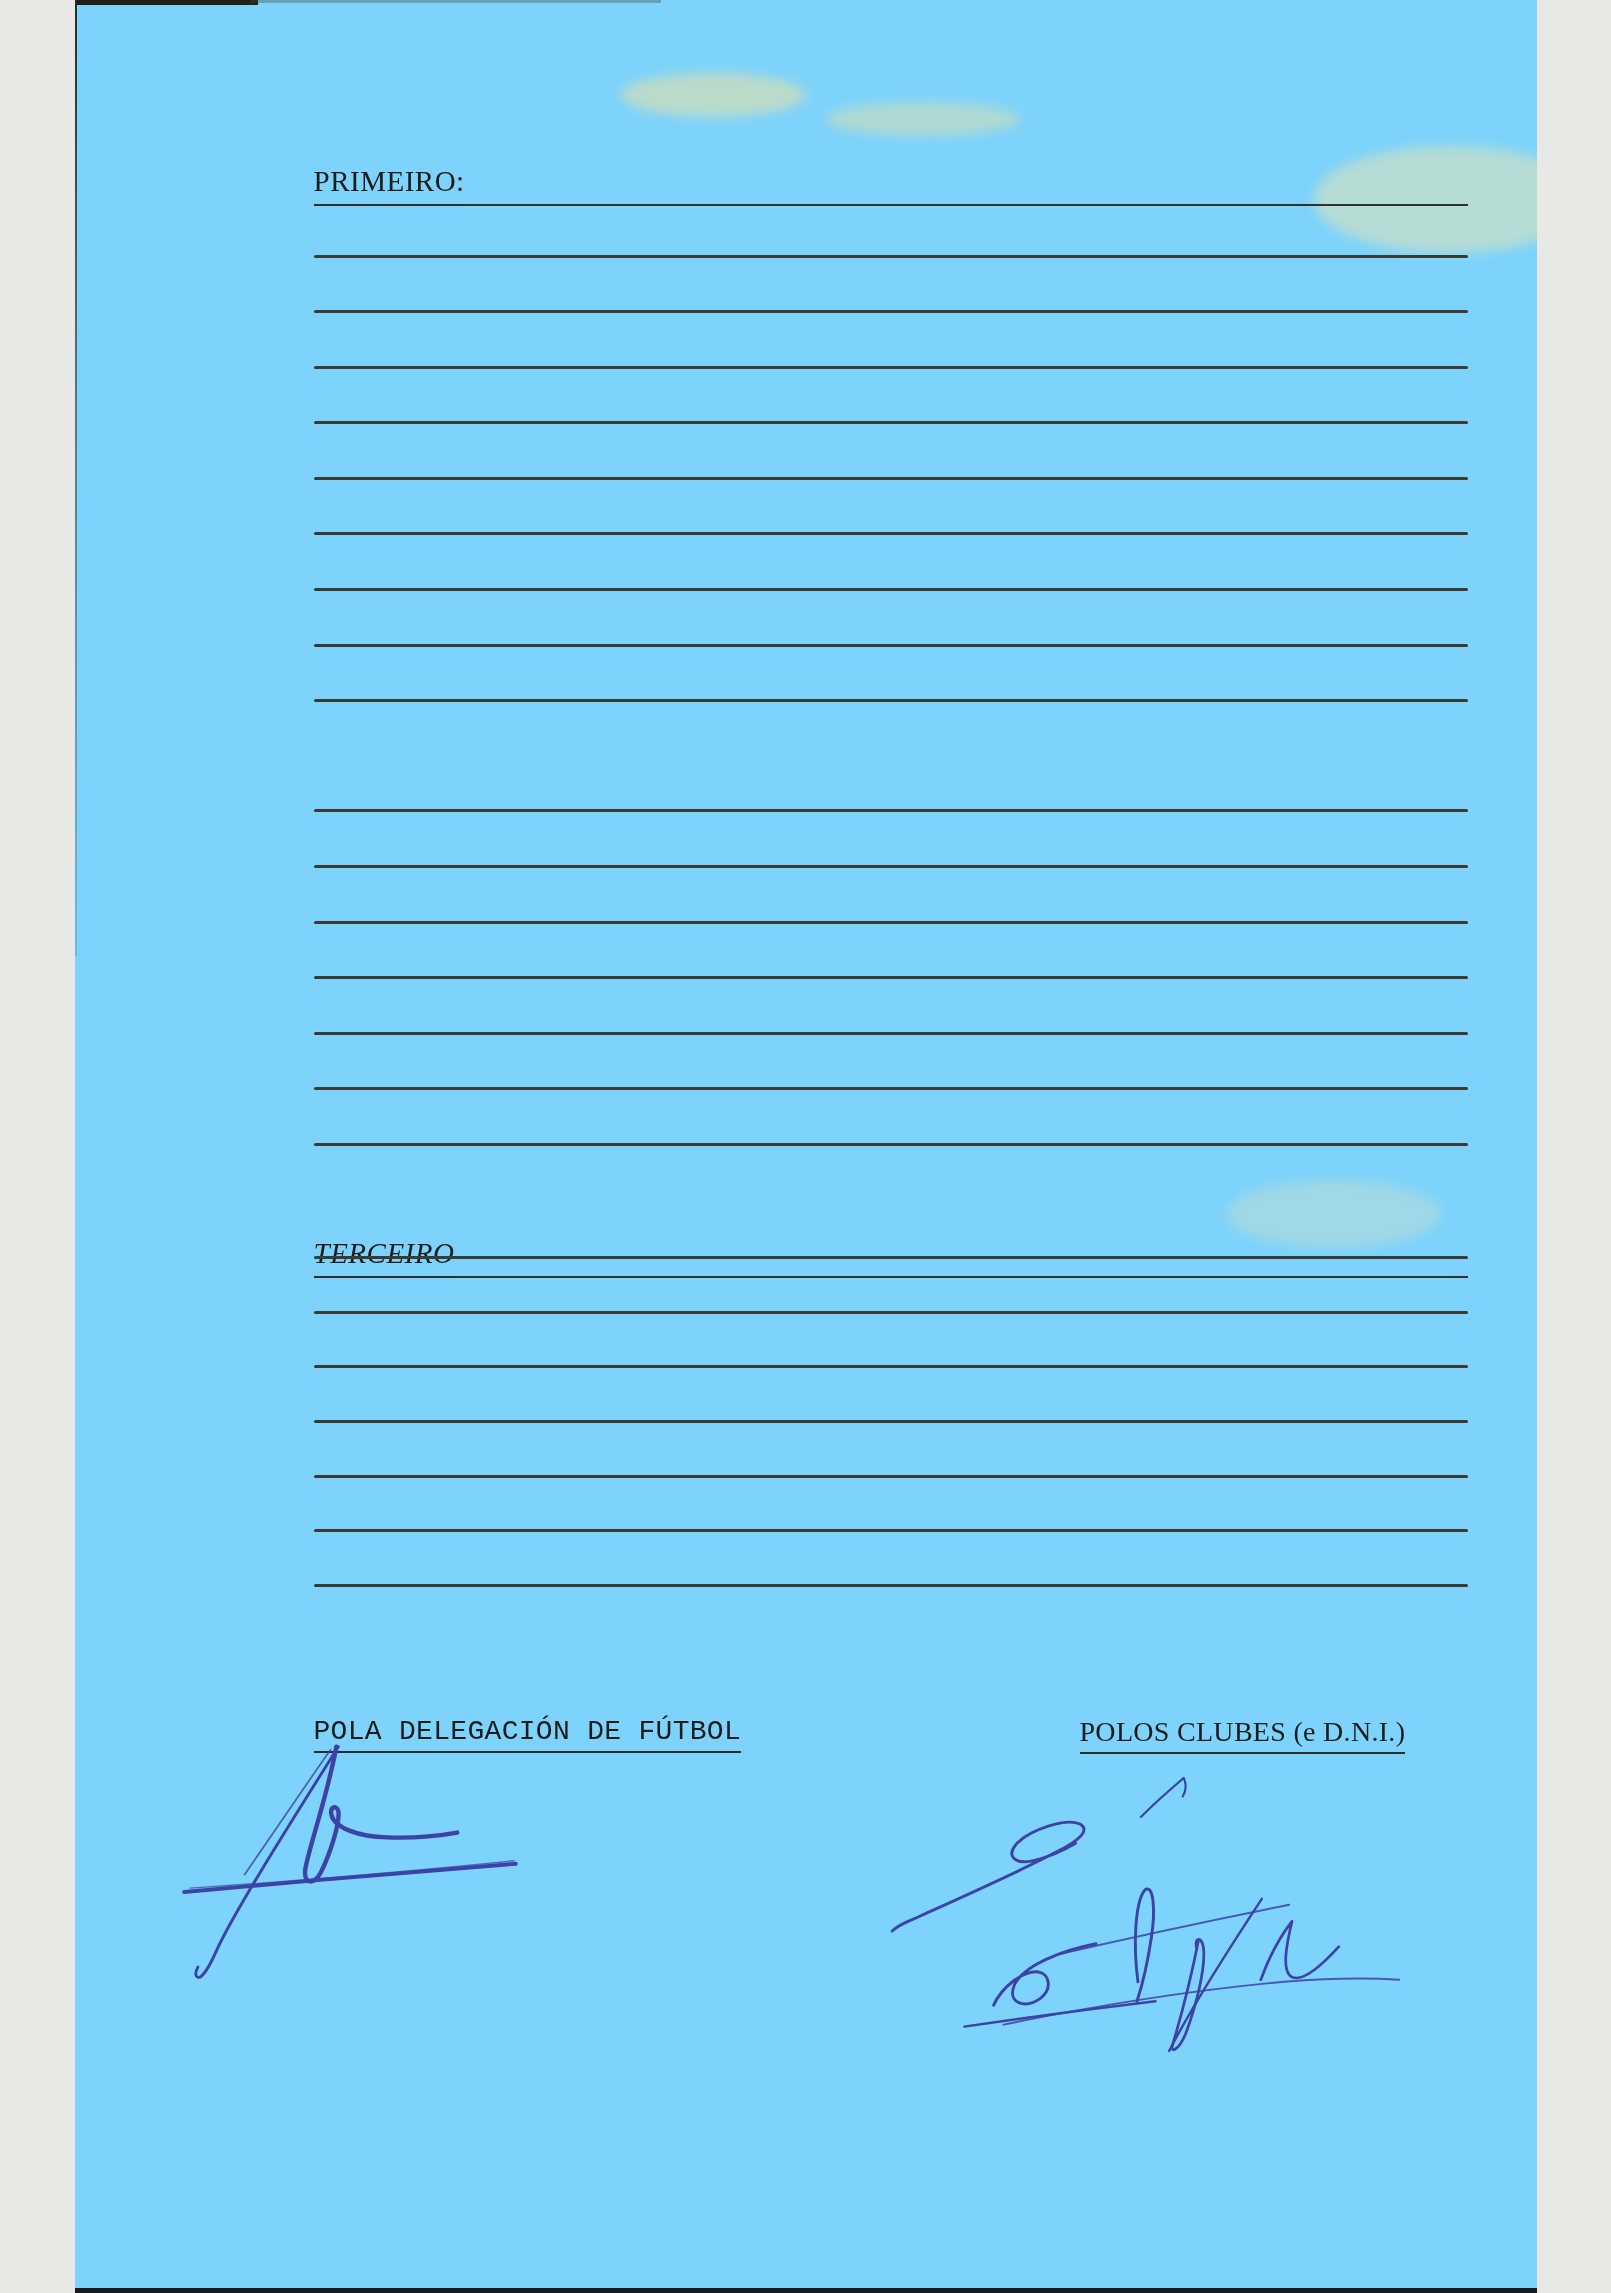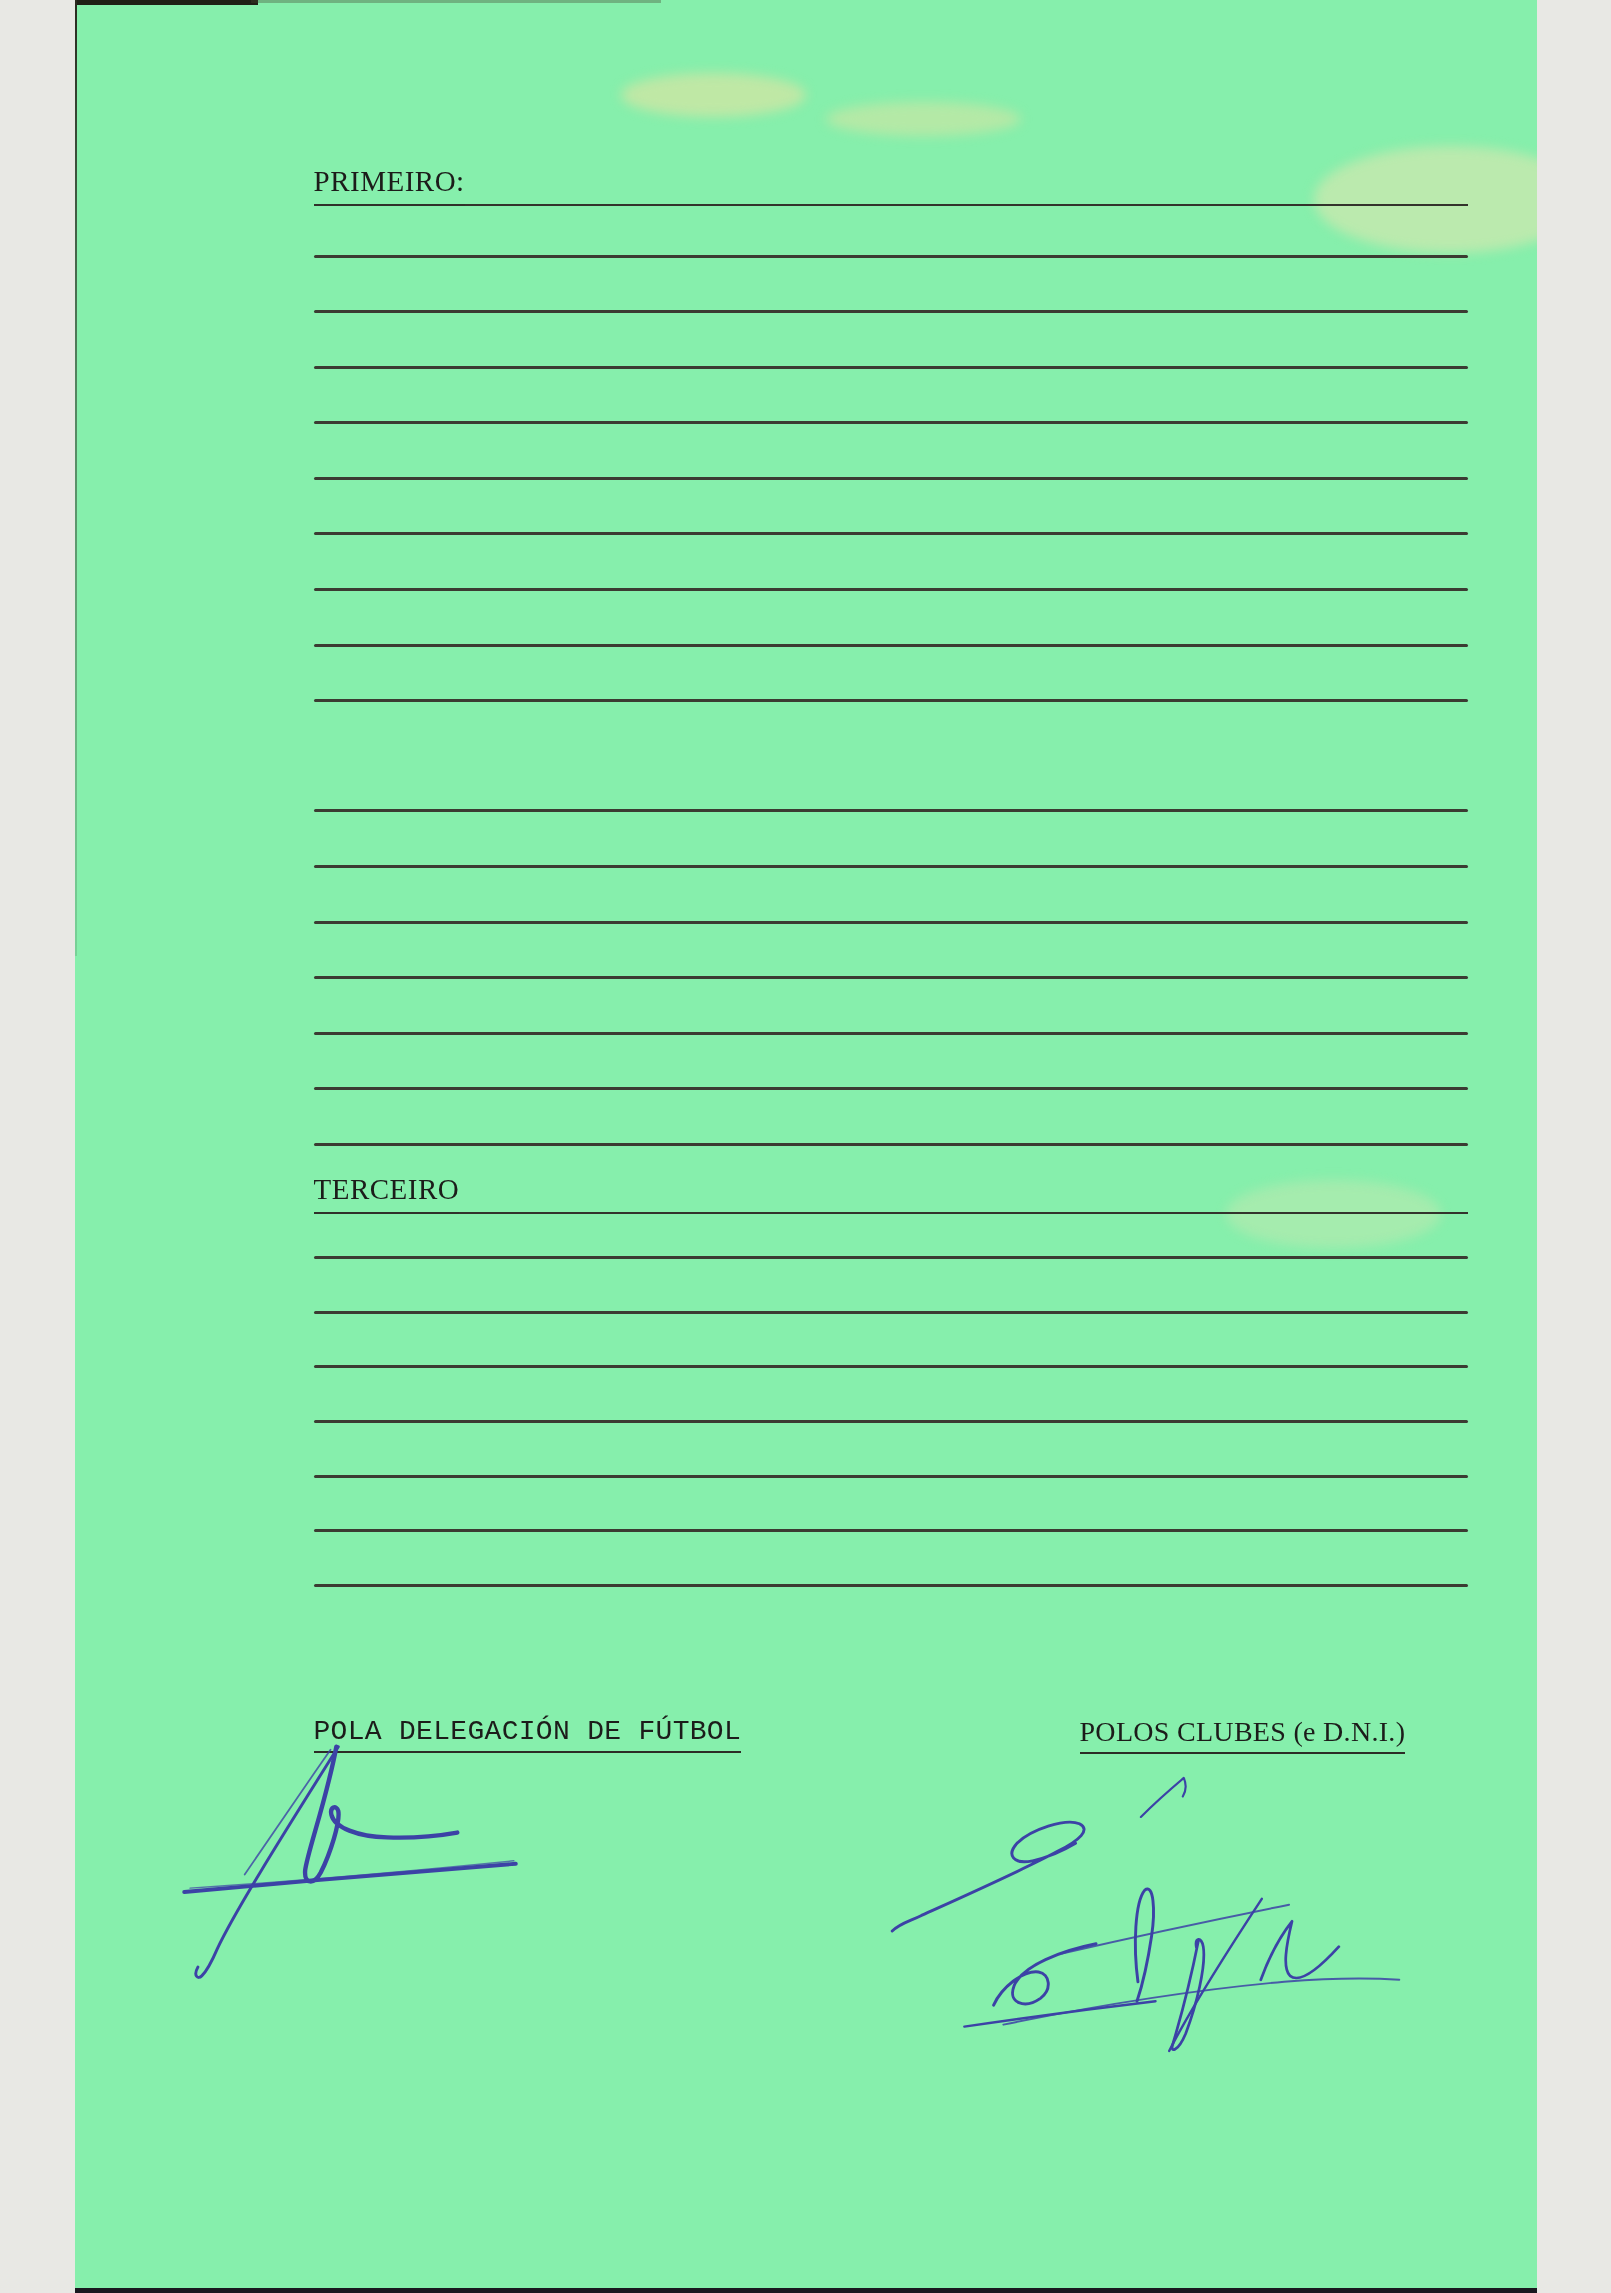--- a/index.html
+++ b/index.html
@@ -1,20 +1,20 @@
 <!DOCTYPE html>
 <html><head>
 <meta charset="utf-8">
 <style>
   html,body { margin:0; padding:0; background:#e8e8e4; }
   #page {
     position:relative;
     width:1462px; height:2294px;
     margin:0 auto;
-    background:#86efac;
+    background:#7dd3fc;
     overflow:hidden;
     font-family:"Liberation Serif", serif;
     color:#1c1c1a;
   }
 
   
   .edge-top    { position:absolute; left:0; top:0; width:183px; height:4.9px; background:#202016; }
   .edge-top2   { position:absolute; left:176px; top:0; width:410px; height:2.9px; background:rgba(70,70,45,.35); }
   .edge-left   { position:absolute; left:0; top:0; width:2.9px; height:956px;
                  background:linear-gradient(#2a2a20 0%, rgba(42,42,32,.55) 40%, rgba(42,42,32,.15) 100%); }
@@ -45,21 +45,21 @@
     padding-bottom:4.9px; border-bottom:2.9px solid #30302a;
     white-space:nowrap;
   }
   .head-line { flex:1; border-bottom:2.9px solid #33332c; height:0; }
 
   .lines-layer { position:absolute; left:239px; width:1154px; top:0; height:2294px; pointer-events:none; }
   .rule { position:absolute; left:0; width:100%; height:2.9px; background:#3b3b32; border-radius:2px; }
 
   #head-1 { top:164px;  }
   #head-2 { top:719px;  }
-  #head-3 { top:1172px; }
+  #head-3 { top:1236px;font-style:italic; }
 
   .closing { position:absolute; left:239px; width:1154px; top:1605px;
              font-size:27px; line-height:54px; word-spacing:3.9px; }
   .closing .just { text-align:justify; text-align-last:justify; }
 
   .sig-title { position:absolute; top:1716px; font-size:28px; letter-spacing:0.3px;
                padding-bottom:3.9px; border-bottom:2.9px solid #2c2c26; white-space:nowrap; }
   #sig-title-left  { left:239px;font-family:Liberation Mono, monospace; }
   #sig-title-right { left:1005px;text-align:right; }
 

